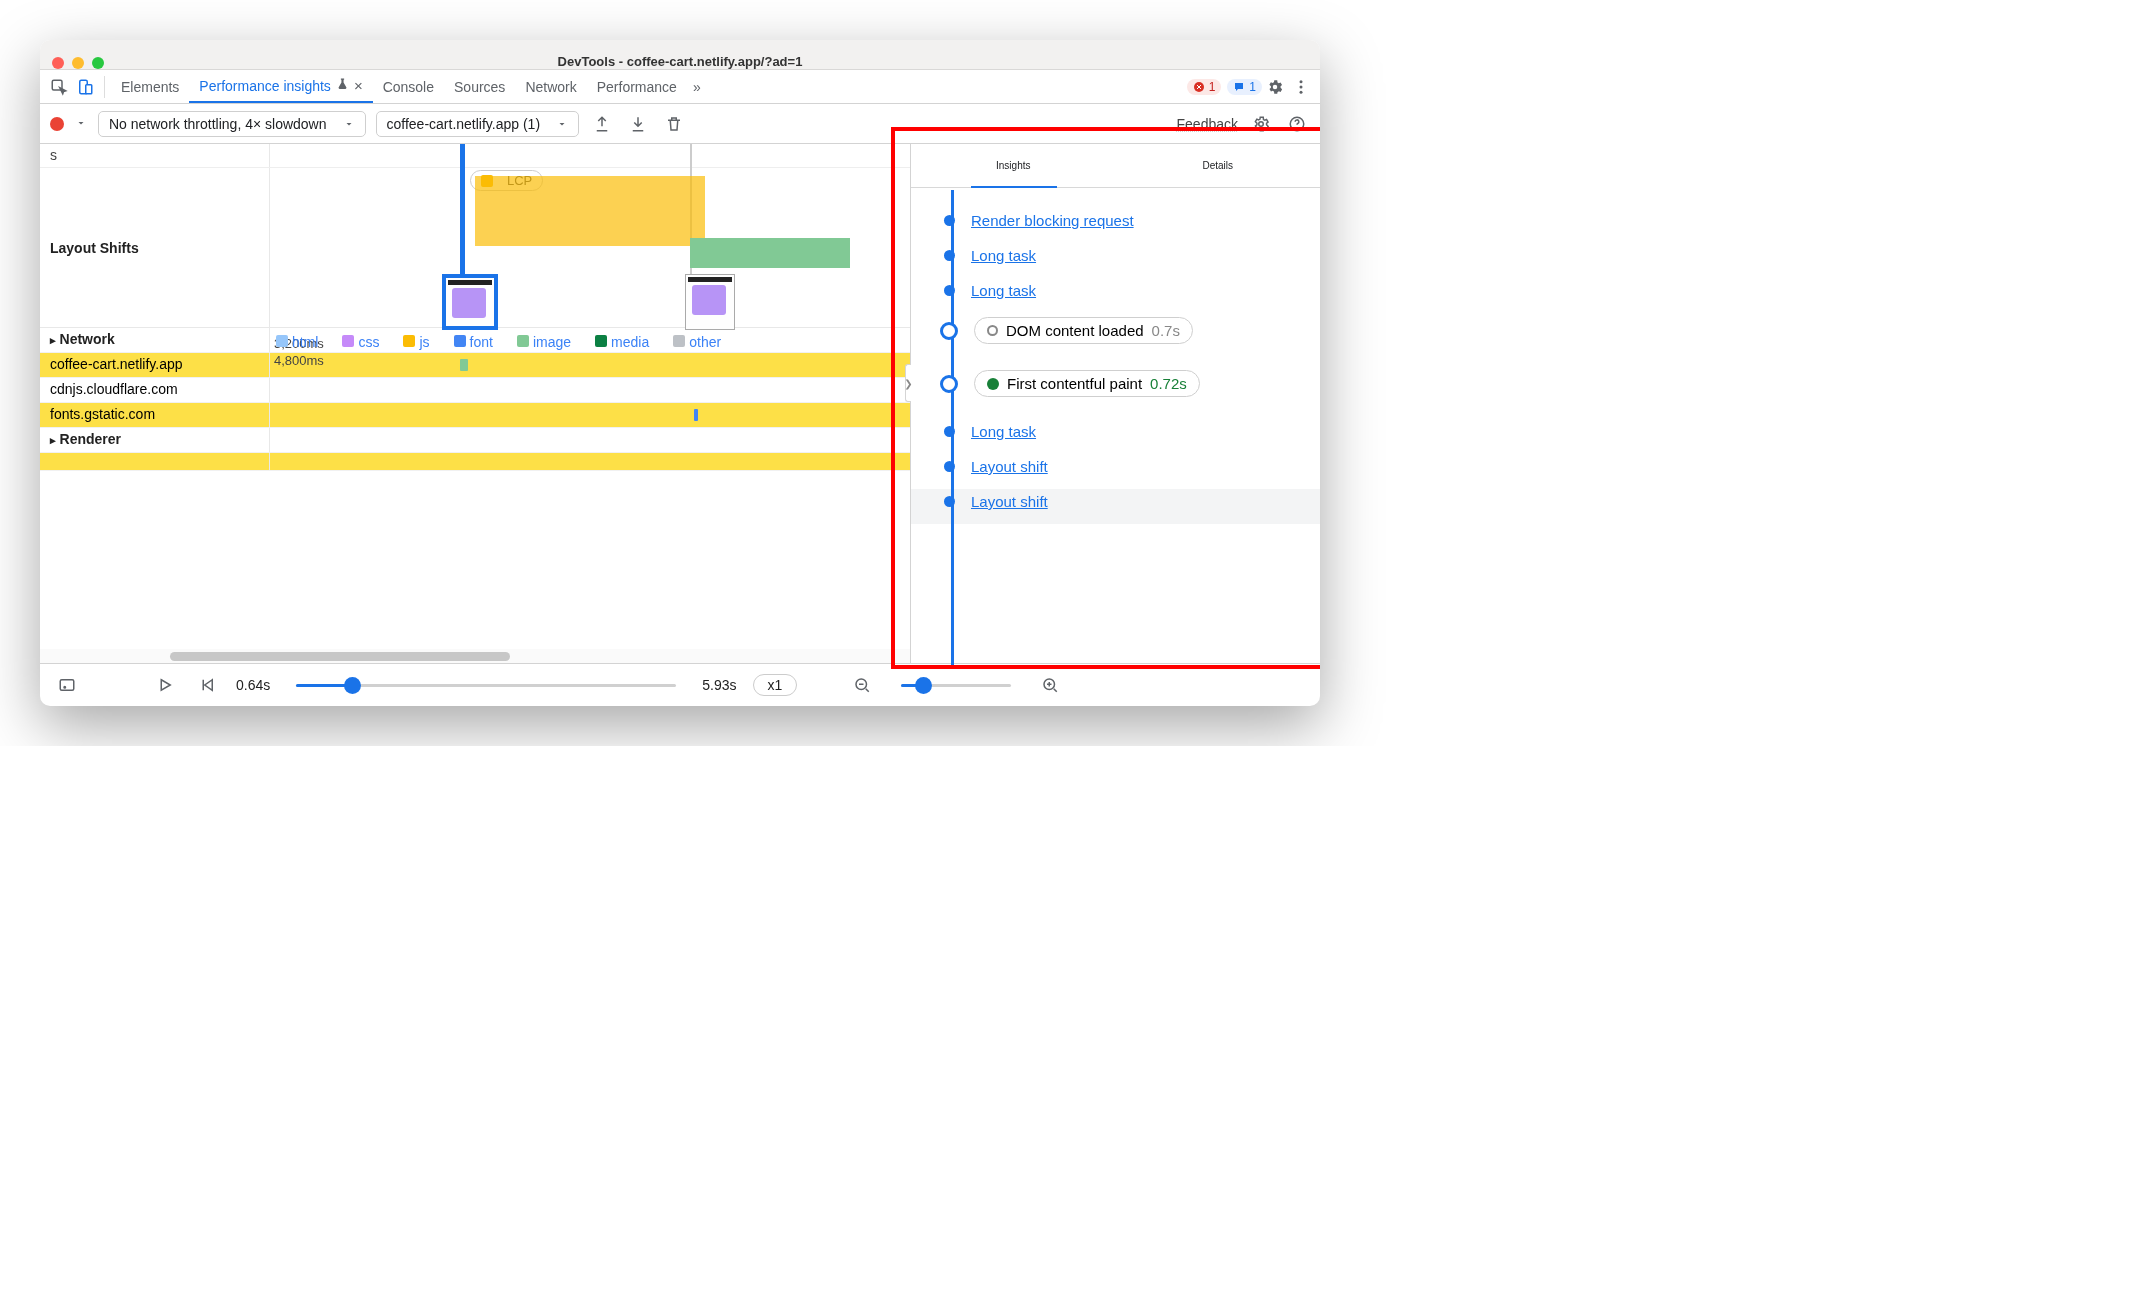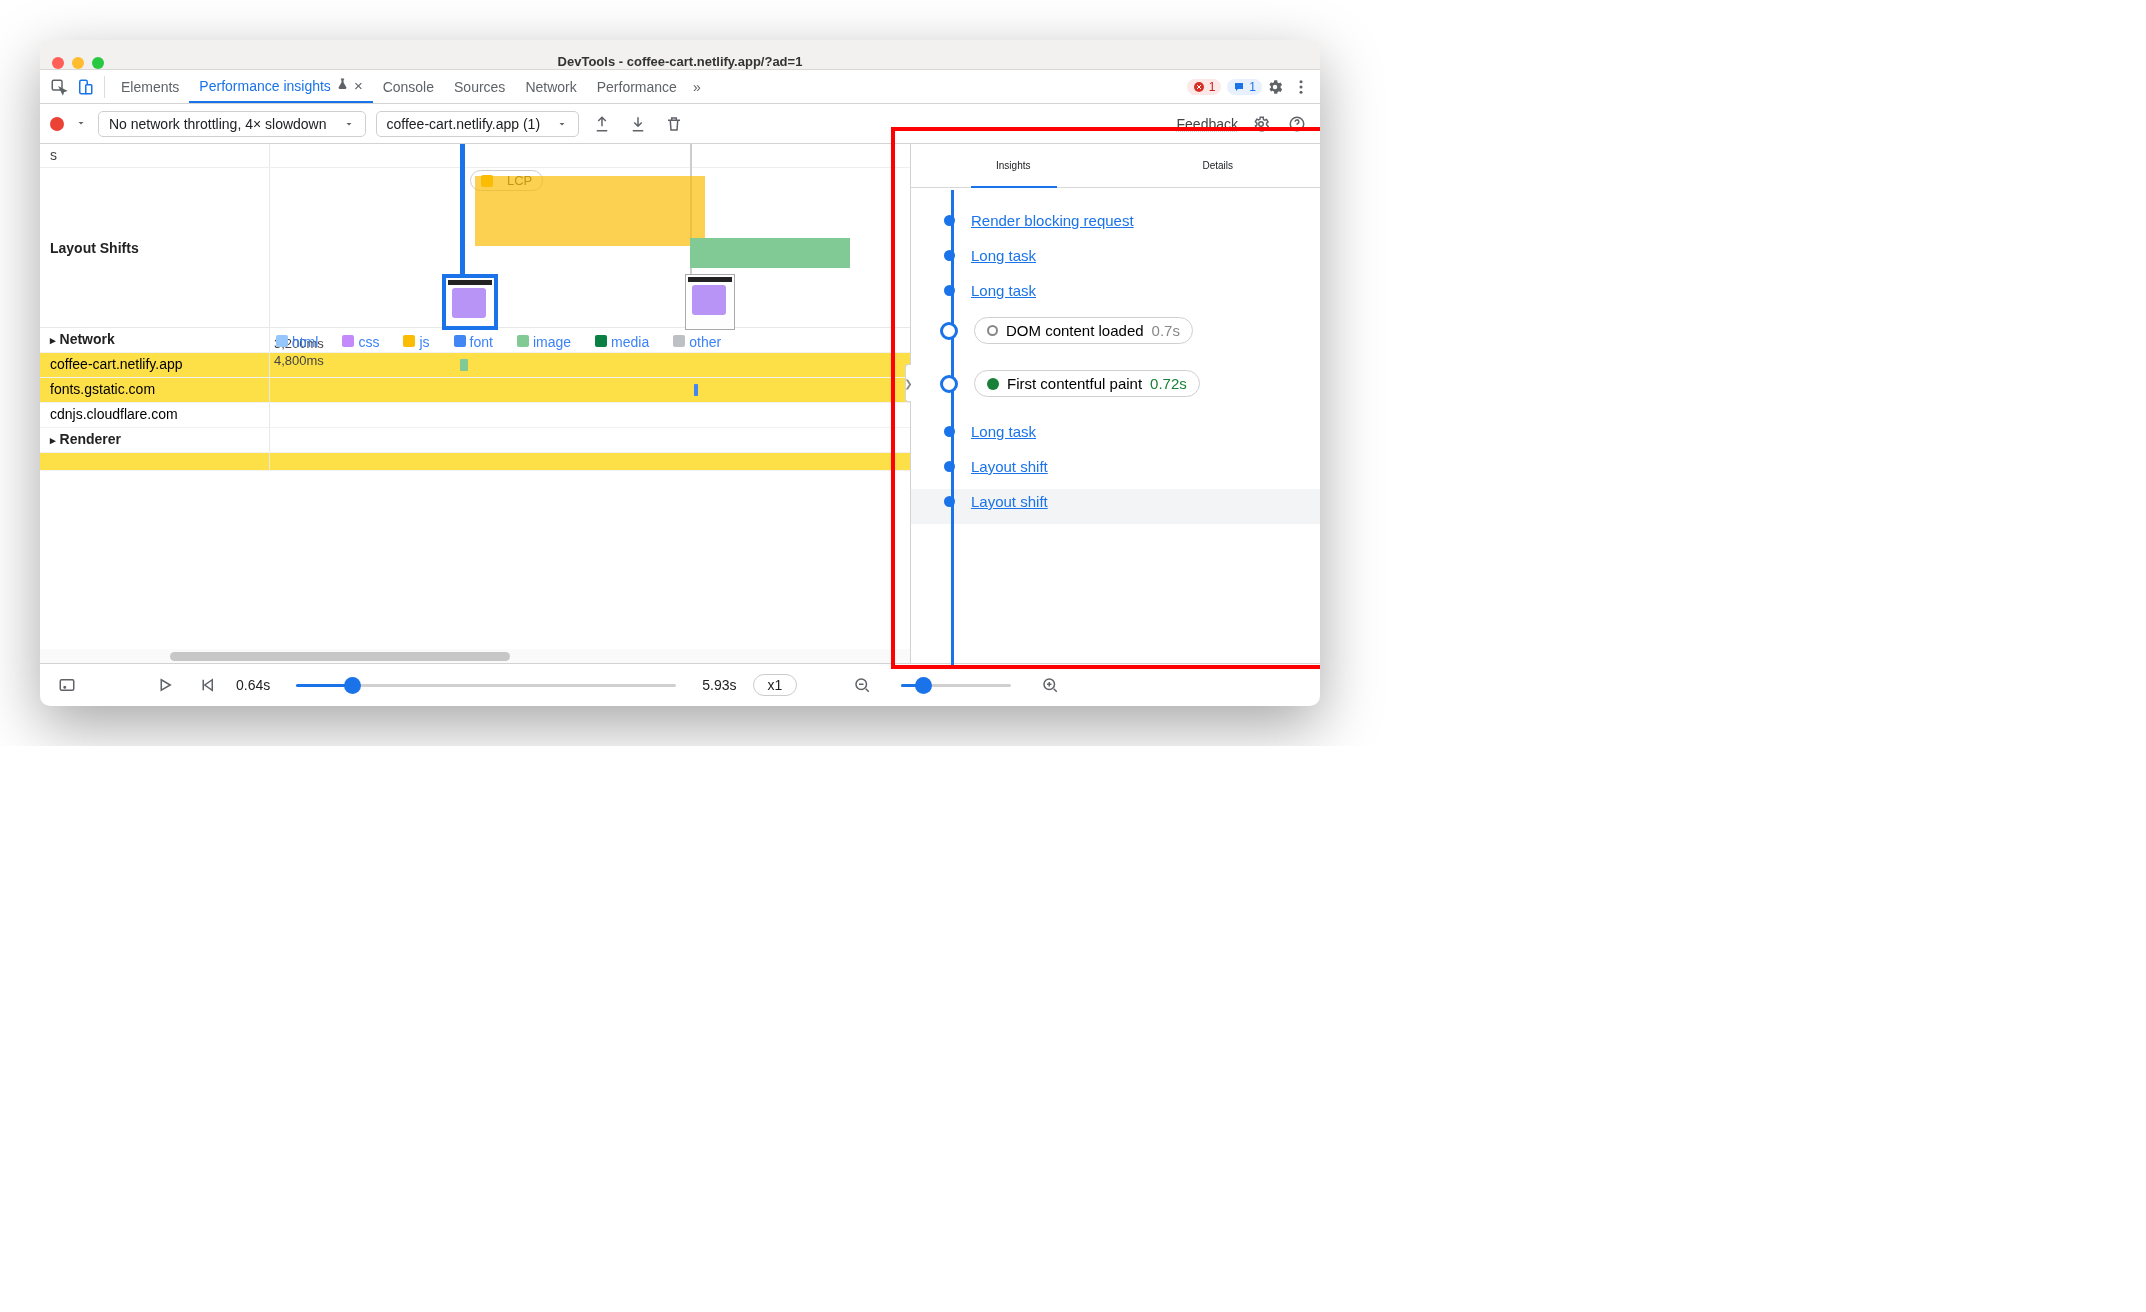--- a/index.html
+++ b/index.html
@@ -303,29 +303,29 @@
               <span><span class="sq" style="background:#bdc1c6"></span><span>other</span></span>
             </div>
           </div>
         </div>
         <div class="row alt">
           <div class="lane-label">coffee-cart.netlify.app</div>
           <div class="lane-body">
               <span class="net-bar" style="left:190px;width:8px;background:#81c995"></span>
             </div>
         </div>
+        <div class="row">
+          <div class="lane-label">cdnjs.cloudflare.com</div>
+          <div class="lane-body"></div>
+        </div>
         <div class="row alt">
           <div class="lane-label">fonts.gstatic.com</div>
           <div class="lane-body">
               <span class="net-bar" style="left:424px;width:4px;background:#4285f4"></span>
             </div>
-        </div>
-        <div class="row">
-          <div class="lane-label">cdnjs.cloudflare.com</div>
-          <div class="lane-body"></div>
         </div>
         <div class="row">
           <div class="lane-label head"><span class="disc">▸</span><span>Renderer</span></div>
           <div class="lane-body"></div>
         </div>
         <div class="row alt" style="height:18px">
           <div class="lane-label"></div>
             <div class="lane-body"></div>
         </div>
       </div>

